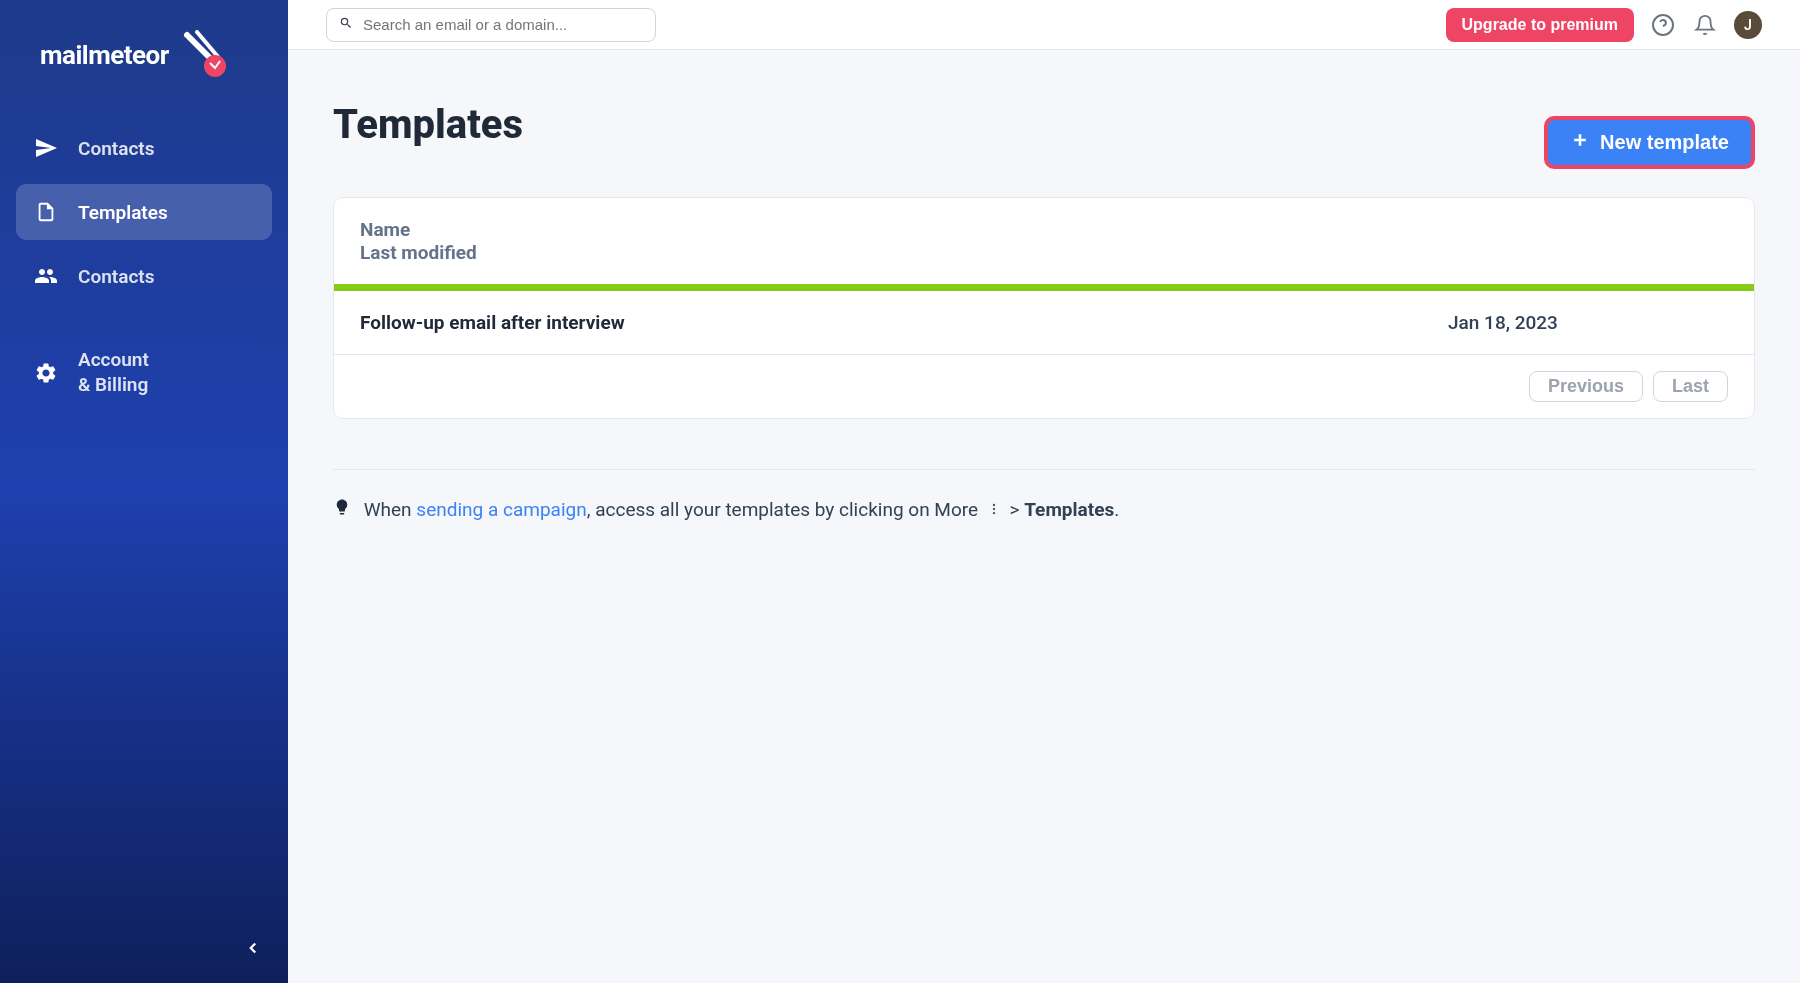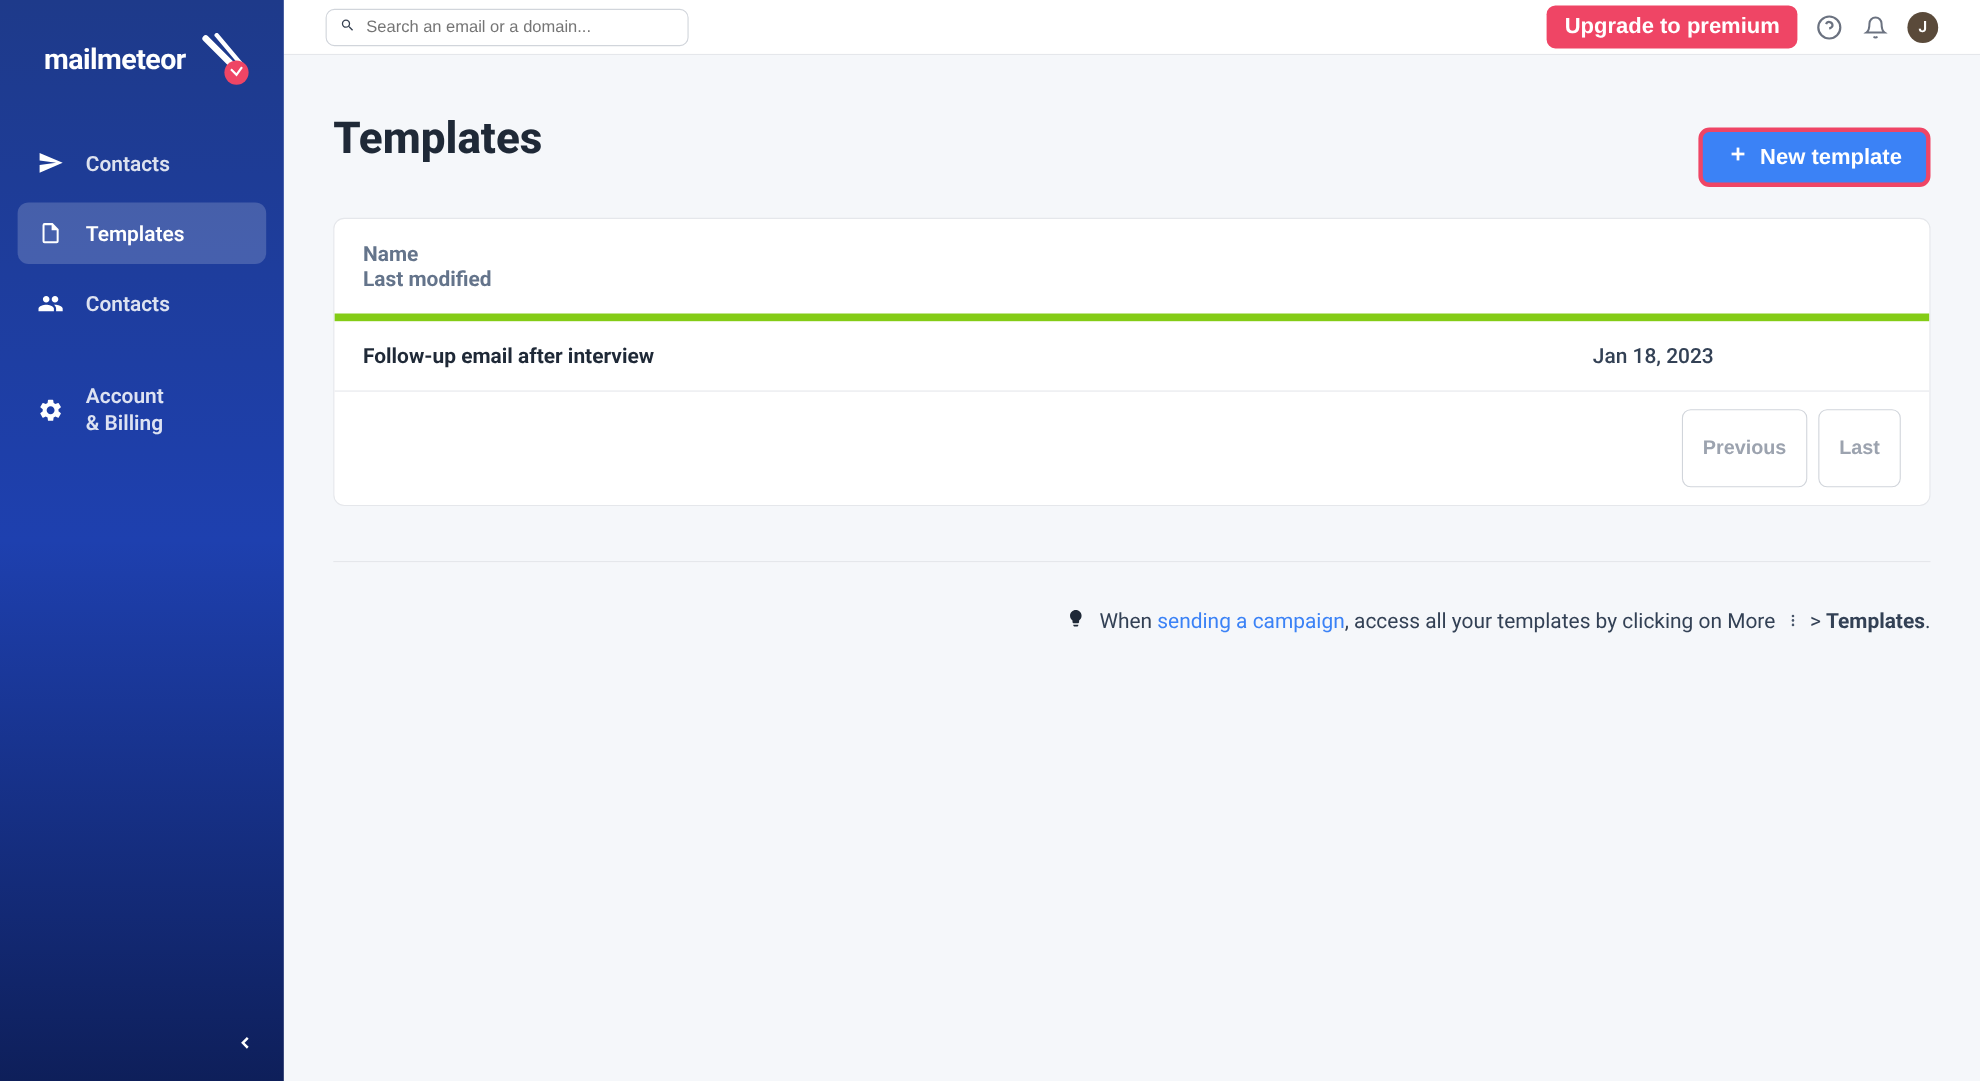--- a/index.html
+++ b/index.html
@@ -7,21 +7,21 @@
       font-family: -apple-system, BlinkMacSystemFont, 'Segoe UI', Roboto, sans-serif;
       background: #f5f7fa;
       width: 1800px;
       height: 983px;
       overflow: hidden;
       display: flex;
     }
     
     
     .sidebar {
-      width: 258px;
+      width: 288px;
       background: linear-gradient(180deg, #1e3a8a 0%, #1e40af 50%, #0e1f5a 100%);
       color: white;
       display: flex;
       flex-direction: column;
       position: relative;
     }
     .logo-area {
       padding: 30px 30px 40px 40px;
       display: flex;
       align-items: center;
@@ -114,21 +114,21 @@
       color: #6b7280;
       background: transparent;
     }
     .topbar-spacer { flex: 1; }
     .upgrade-btn {
       background: #ef4565;
       color: white;
       border: none;
       border-radius: 8px;
       padding: 8px 16px;
-      font-size: 20px;
+      font-size: 16px;
       font-weight: 600;
       cursor: pointer;
     }
     .topbar-icon {
       width: 26px;
       height: 26px;
       display: flex;
       align-items: center;
       justify-content: center;
       cursor: pointer;
@@ -209,31 +209,31 @@
       display: flex;
       justify-content: flex-end;
       gap: 10px;
       padding: 16px 26px;
     }
     .pager-btn {
       border: 1px solid #d1d5db;
       background: white;
       color: #9ca3af;
       border-radius: 8px;
-      padding: 24px 18px;
+      padding: 4px 18px;
       font-size: 18px;
       font-weight: 600;
       cursor: pointer;
     }
     
     .hint-area {
       border-top: 1px solid #e5e7eb;
       margin-top: 50px;
-      padding-top: 42px;
-      text-align: right;
+      padding-top: 28px;
+      text-align: left;
       font-size: 19px;
       color: #334155;
     }
     .hint-area .bulb { margin-right: 8px; }
     .hint-area a { color: #3b82f6; text-decoration: none; }
     .hint-area .more-icon { display: inline-block; margin: 0 4px; color: #475569; }
     .hint-area .bold { font-weight: 700; }
   </style>
 </head>
 <body>

